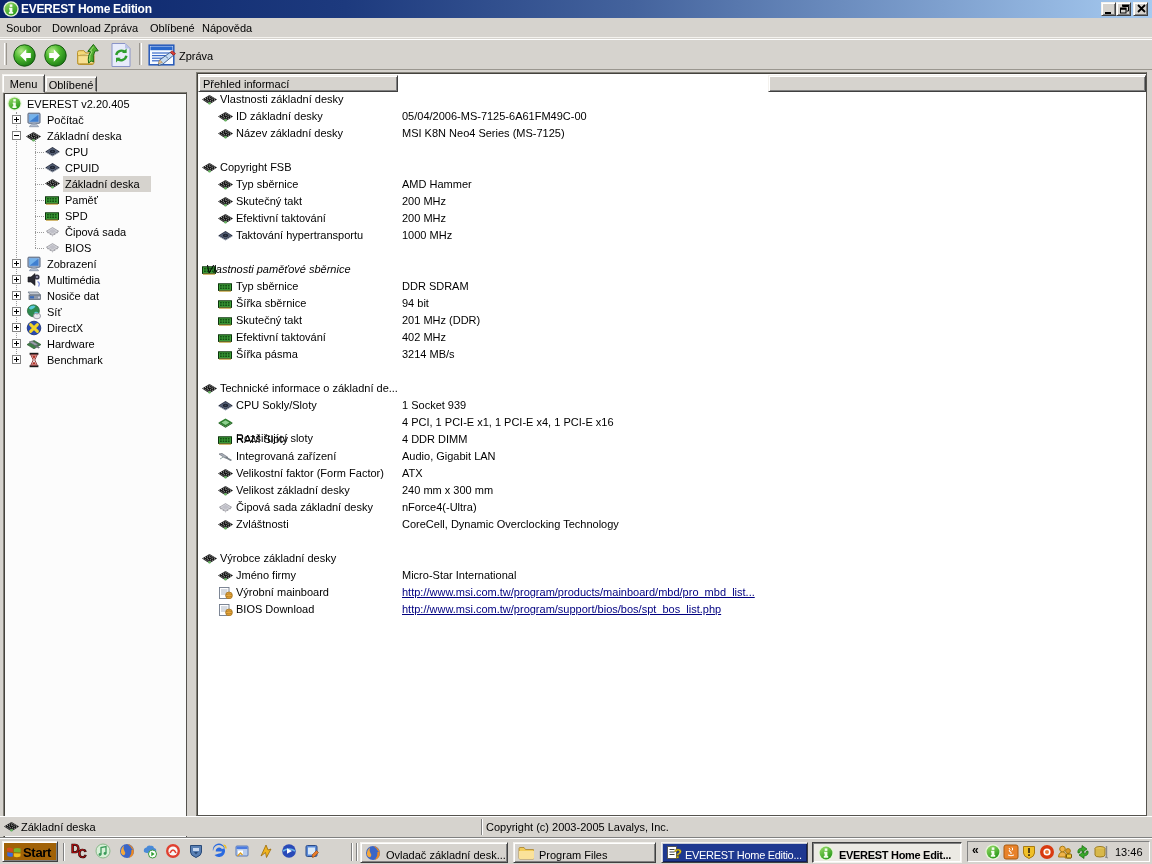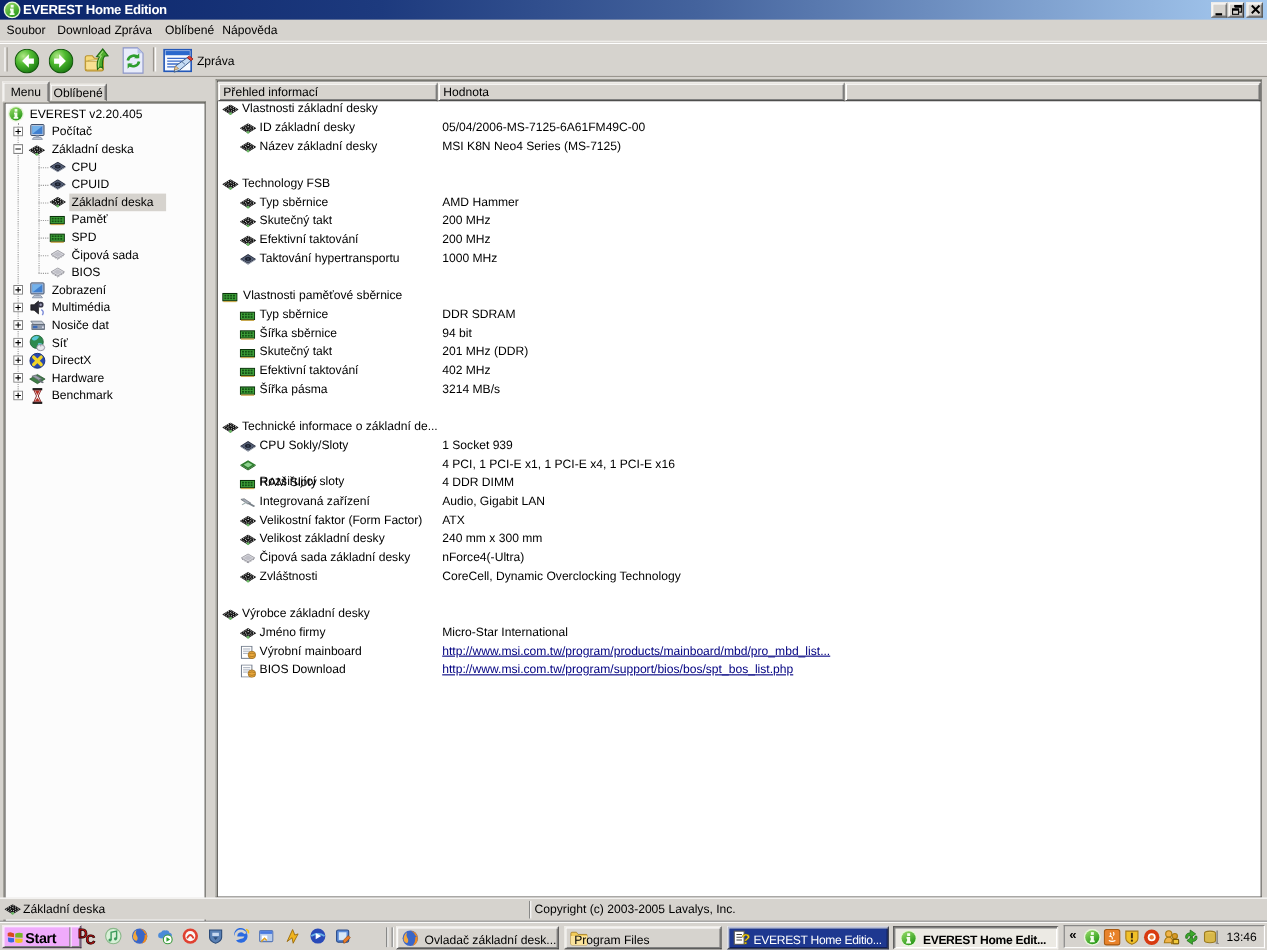--- a/index.html
+++ b/index.html
@@ -397,21 +397,20 @@
       </svg>
       <svg class="ic" style="left:22px;top:0px;" width="16" height="16">
         <use href="#i-bench"></use>
       </svg>
       <span class="abs" style="left:43px;">Benchmark</span>
     </div>
 </div>
 
 <div class="abs" id="rightpanel">
   <div class="hdrcell" style="left:1px; width:200px;">Přehled informací</div>
-  <div class="hdrcell" style="left:201px; width:370px;">Hodnota</div>
   <div class="hdrcell" style="left:571px; width:378px;"></div>
   <div class="rrow" style="top:18px;">
       <svg class="ic" style="left:5px;top:4px;" width="15" height="10" viewBox="0 0 15 10">
         <use href="#i-mobo"></use>
       </svg>
       <span class="abs" style="left:23px;">Vlastnosti základní desky</span>
     </div>
   <div class="rrow" style="top:35px;">
       <svg class="ic" style="left:21px;top:4px;" width="15" height="10" viewBox="0 0 15 10">
         <use href="#i-mobo"></use>
@@ -423,21 +422,21 @@
       <svg class="ic" style="left:21px;top:4px;" width="15" height="10" viewBox="0 0 15 10">
         <use href="#i-mobo"></use>
       </svg>
       <span class="abs" style="left:39px;">Název základní desky</span>
       <span class="val">MSI K8N Neo4 Series (MS-7125)</span>
     </div>
   <div class="rrow" style="top:86px;">
       <svg class="ic" style="left:5px;top:4px;" width="15" height="10" viewBox="0 0 15 10">
         <use href="#i-mobo"></use>
       </svg>
-      <span class="abs" style="left:23px;">Technology FSB</span>
+      <span class="abs" style="left:23px;">Copyright FSB</span>
     </div>
   <div class="rrow" style="top:103px;">
       <svg class="ic" style="left:21px;top:4px;" width="15" height="10" viewBox="0 0 15 10">
         <use href="#i-mobo"></use>
       </svg>
       <span class="abs" style="left:39px;">Typ sběrnice</span>
       <span class="val">AMD Hammer</span>
     </div>
   <div class="rrow" style="top:120px;">
       <svg class="ic" style="left:21px;top:4px;" width="15" height="10" viewBox="0 0 15 10">
@@ -457,21 +456,21 @@
       <svg class="ic" style="left:21px;top:4px;" width="15" height="10" viewBox="0 0 15 10">
         <use href="#i-cpu"></use>
       </svg>
       <span class="abs" style="left:39px;">Taktování hypertransportu</span>
       <span class="val">1000 MHz</span>
     </div>
   <div class="rrow" style="top:188px;">
       <svg class="ic" style="left:5px;top:5px;" width="14" height="9" viewBox="0 0 14 9">
         <use href="#i-ram"></use>
       </svg>
-      <span class="abs" style="left:24px;">Vlastnosti paměťové sběrnice</span>
+      <span class="abs" style="left:9px;font-style:italic;">Vlastnosti paměťové sběrnice</span>
     </div>
   <div class="rrow" style="top:205px;">
       <svg class="ic" style="left:21px;top:5px;" width="14" height="9" viewBox="0 0 14 9">
         <use href="#i-ram"></use>
       </svg>
       <span class="abs" style="left:39px;">Typ sběrnice</span>
       <span class="val">DDR SDRAM</span>
     </div>
   <div class="rrow" style="top:222px;">
       <svg class="ic" style="left:21px;top:5px;" width="14" height="9" viewBox="0 0 14 9">
@@ -596,21 +595,21 @@
   <div class="abs" style="left:481px; top:2px; width:1px; height:16px; background:#808080;"></div>
   <div class="abs" style="left:482px; top:2px; width:1px; height:16px; background:#fff;"></div>
   <svg class="abs" style="left:4px;top:5px;" width="15" height="10" viewBox="0 0 15 10">
       <use href="#i-mobo"></use>
     </svg>
   <span class="abs" style="left:21px; top:4px;">Základní deska</span>
   <span class="abs" style="left:486px; top:4px;">Copyright (c) 2003-2005 Lavalys, Inc.</span>
 </div>
 
 <div class="abs" id="taskbar">
-  <div class="abs" style="left:2px;top:2px;width:72px;height:21px;background:#f0abfc;border:1px solid;border-color:#f4f2ee #404040 #404040 #f4f2ee;box-shadow:inset 1px 1px 0 #fff, inset -1px -1px 0 #808080;">
+  <div class="abs" style="left:2px;top:2px;width:56px;height:21px;background:#a16207;border:1px solid;border-color:#f4f2ee #404040 #404040 #f4f2ee;box-shadow:inset 1px 1px 0 #fff, inset -1px -1px 0 #808080;">
     <svg class="abs" style="left:3px;top:2px;" width="16" height="16" viewBox="0 0 16 16">
       <path d="M1 4.2 Q3.5 2.8 5 4 L6.8 4.6 6.8 8 1 7.2 Z" fill="#d84a1e"></path>
       <path d="M7.8 4.8 Q10.5 3.4 14.6 4.4 L14.6 8.4 7.8 8.2 Z" fill="#78b42a"></path>
       <path d="M1.2 8.2 L6.8 9 6.8 12.4 Q3.8 13.4 1.4 12 Z" fill="#3a6ae0"></path>
       <path d="M7.8 9.2 L14.6 9.4 14.4 12.6 Q10.5 14 7.8 12.6 Z" fill="#f0c020"></path>
     </svg>
     <span class="abs" style="left:20px;top:3px;font-weight:bold;font-size:13px;letter-spacing:-0.3px;">Start</span>
   </div>
   <div class="qsep" style="left:63px;"></div>
   <svg class="abs" style="left:71px;top:3px;" width="18" height="18" viewBox="0 0 18 18">
@@ -674,21 +673,21 @@
         <path d="M8 1 Q14.5 2 14.8 8.5 Q14.5 13.5 10 14.8 Q13 11 12.5 7 L14 6.5 Q12 5.5 11.5 3.5 Q9.5 1.5 8 1 Z" fill="#f08a1e"></path>
         <path d="M2 10 Q1.5 5 5 2.5 Q4 5 5 7 Q7 9.5 5.5 12 Q3.5 13 2 10 Z" fill="#f4a83c"></path>
       </svg>
     <span class="abs" style="left:25px;top:3px;">Ovladač základní desk...</span>
   </div>
   <div class="wbtn" style="left:513px;width:143px;">
     <svg class="abs" style="left:4px;top:3px;" width="16" height="14" viewBox="0 0 16 14">
         <path d="M1 2.5 Q1 1.5 2 1.5 h4 l1.5 2 H15 q1 0 1 1 V12 q0 1 -1 1 H2 Q1 13 1 12 Z" fill="#f2cc5a" stroke="#a8822a" stroke-width="0.8"></path>
         <path d="M1 5 H16 V12 q0 1 -1 1 H2 Q1 13 1 12 Z" fill="#fae29a"></path>
       </svg>
-    <span class="abs" style="left:8px;top:3px;text-align:center;">Program Files</span>
+    <span class="abs" style="left:25px;top:3px;text-align:center;">Program Files</span>
   </div>
   <div class="wbtn" style="left:661px;width:147px;background:#1e3890;border-color:#f4f2ee #404040 #404040 #f4f2ee;box-shadow:inset 1px 1px 0 #c8ccd8, inset -1px -1px 0 #101e5a;color:#fff;">
     <svg class="abs" style="left:4px;top:2px;" width="16" height="16">
         <use href="#i-evpage"></use>
       </svg>
     <span class="abs" style="left:23px;top:3px;letter-spacing:-0.3px;">EVEREST Home Editio...</span>
   </div>
   <div class="wbtn" style="left:812px;width:150px;background:#eceae4;border-color:#404040 #f4f2ee #f4f2ee #404040;box-shadow:inset 1px 1px 0 #808080, inset -1px -1px 0 #fff;">
     <svg class="abs" style="left:5px;top:2px;" width="16" height="16" viewBox="0 0 16 16">
         <use href="#i-ev"></use>

